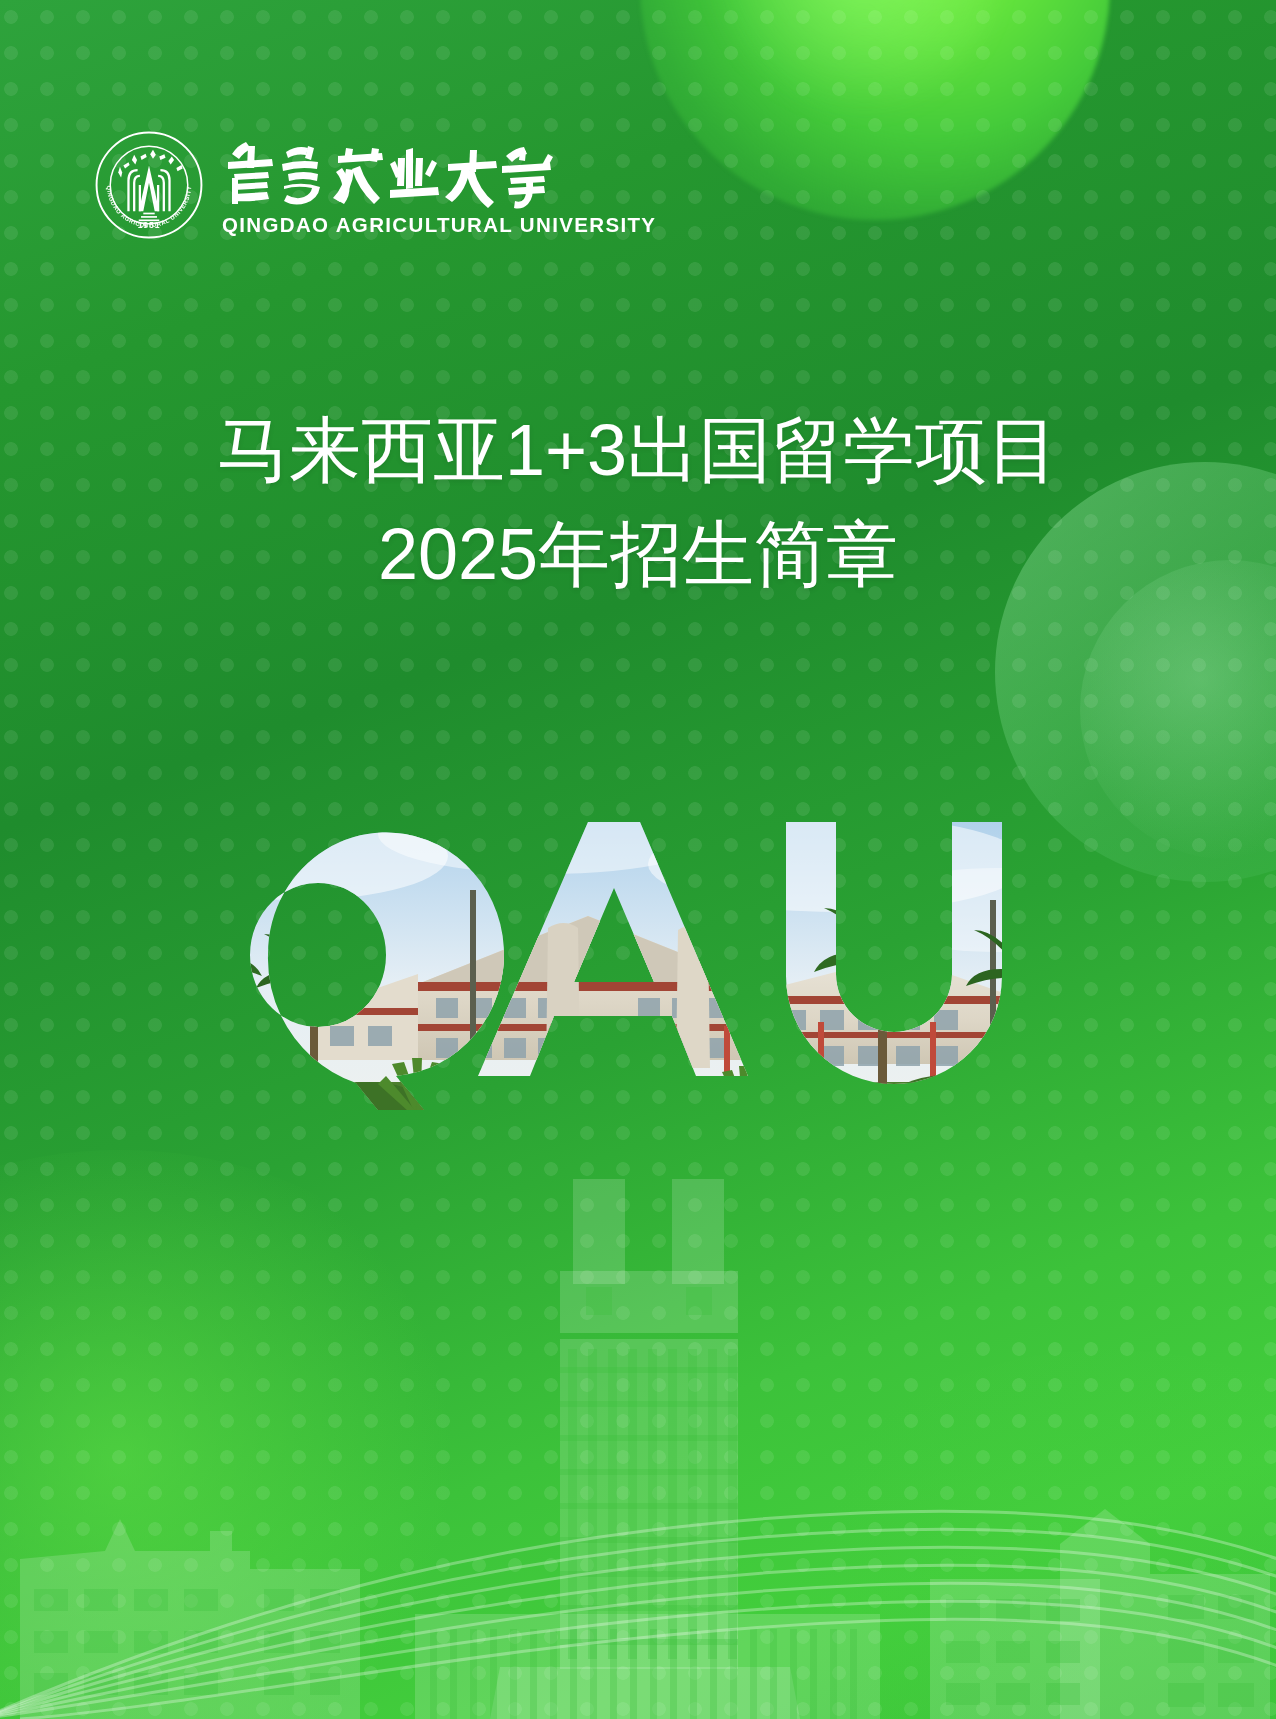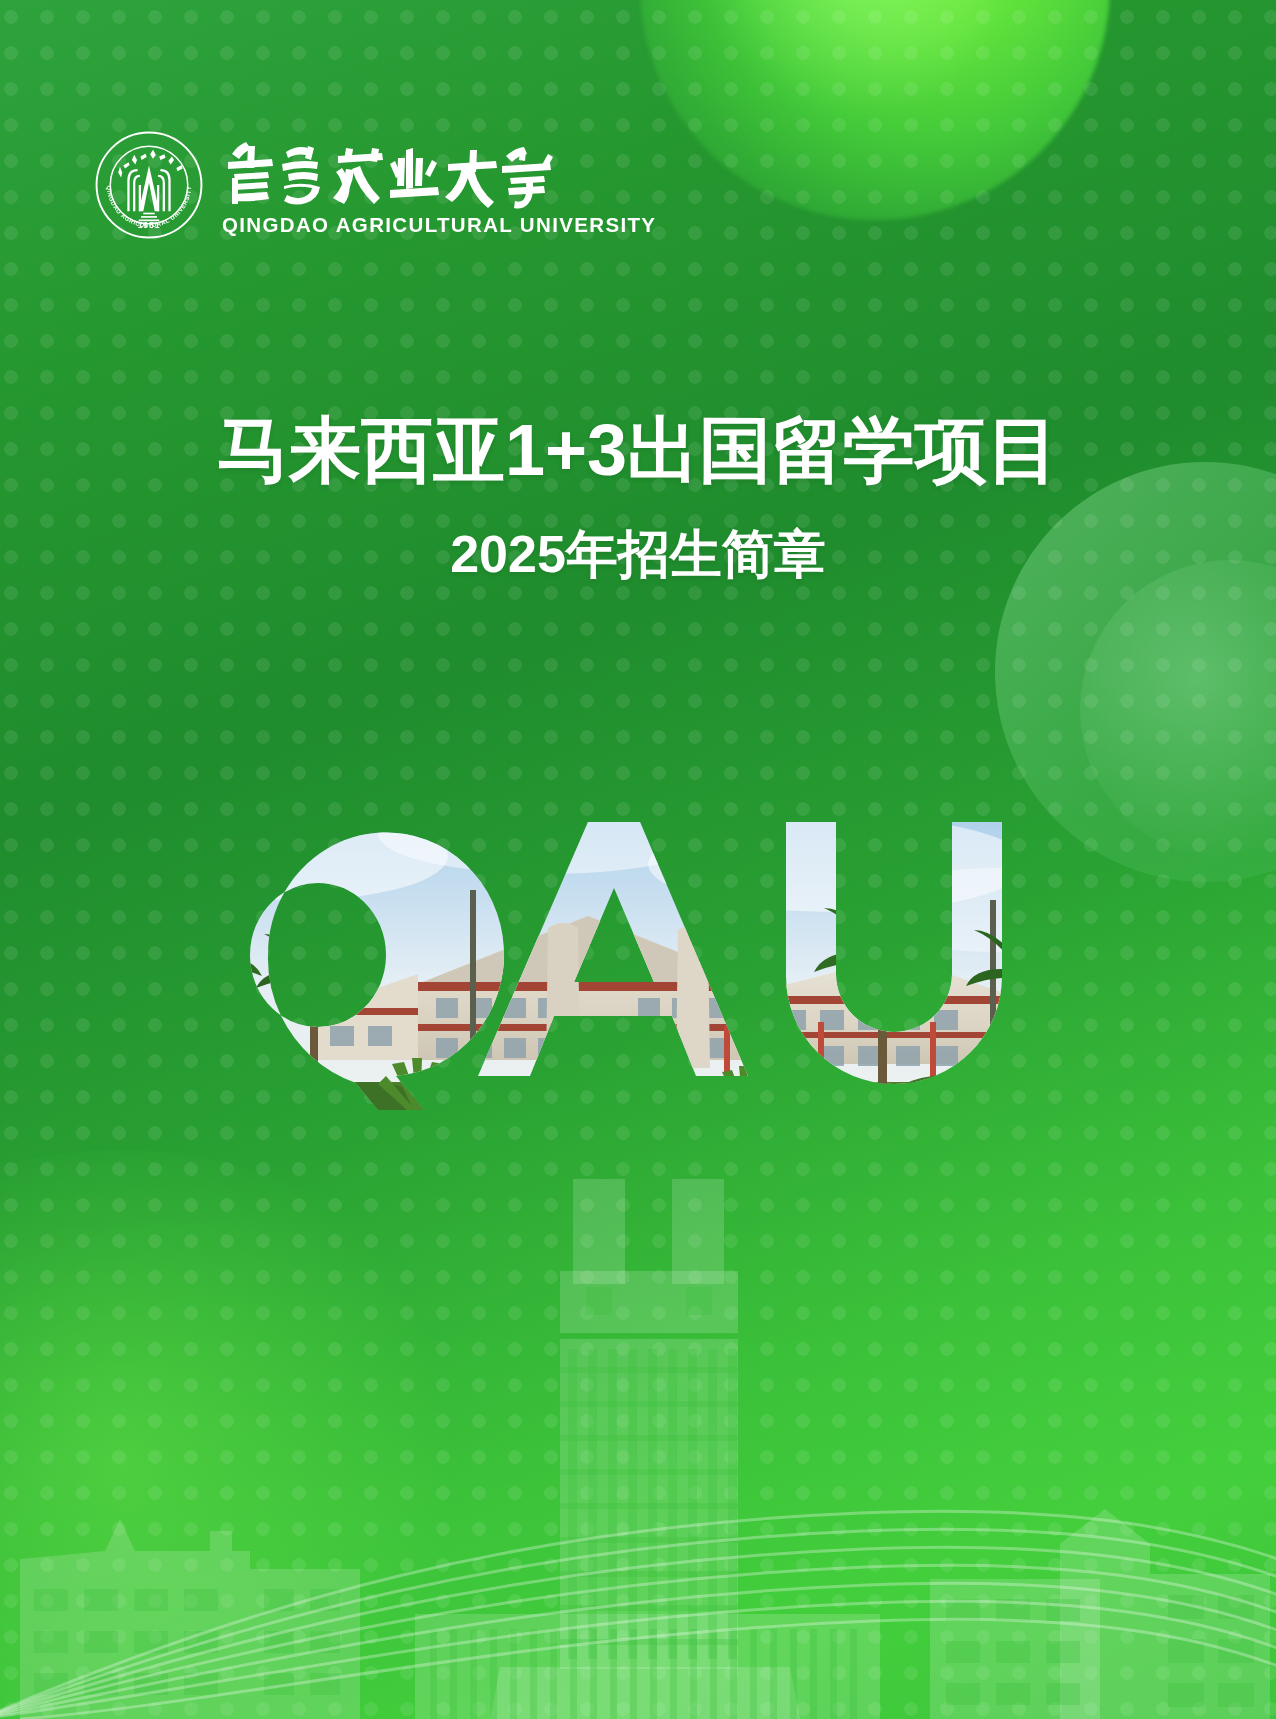--- a/index.html
+++ b/index.html
@@ -97,28 +97,28 @@
     margin-left:2px;
   }
 
   
   .title-wrap{
     position:absolute; left:0; top:398px; width:1276px;
     text-align:center;
   }
   .title-line{
     color:#ffffff;
-    font-weight:700;
+    font-weight:400;
     font-size:72px;
     line-height:104px;
     letter-spacing:0px;
     white-space:nowrap;
     text-shadow:0 2px 5px rgba(0,0,0,.10);
   }
-  .title-line.l2{ font-size:52px; }
+  .title-line.l2{ font-size:72px; }
 
   
   .qau{
     position:absolute; left:118px; top:760px;
     width:940px; height:380px;
   }
   .qau svg{ width:100%; height:100%; display:block; }
 
   
   .campus{

